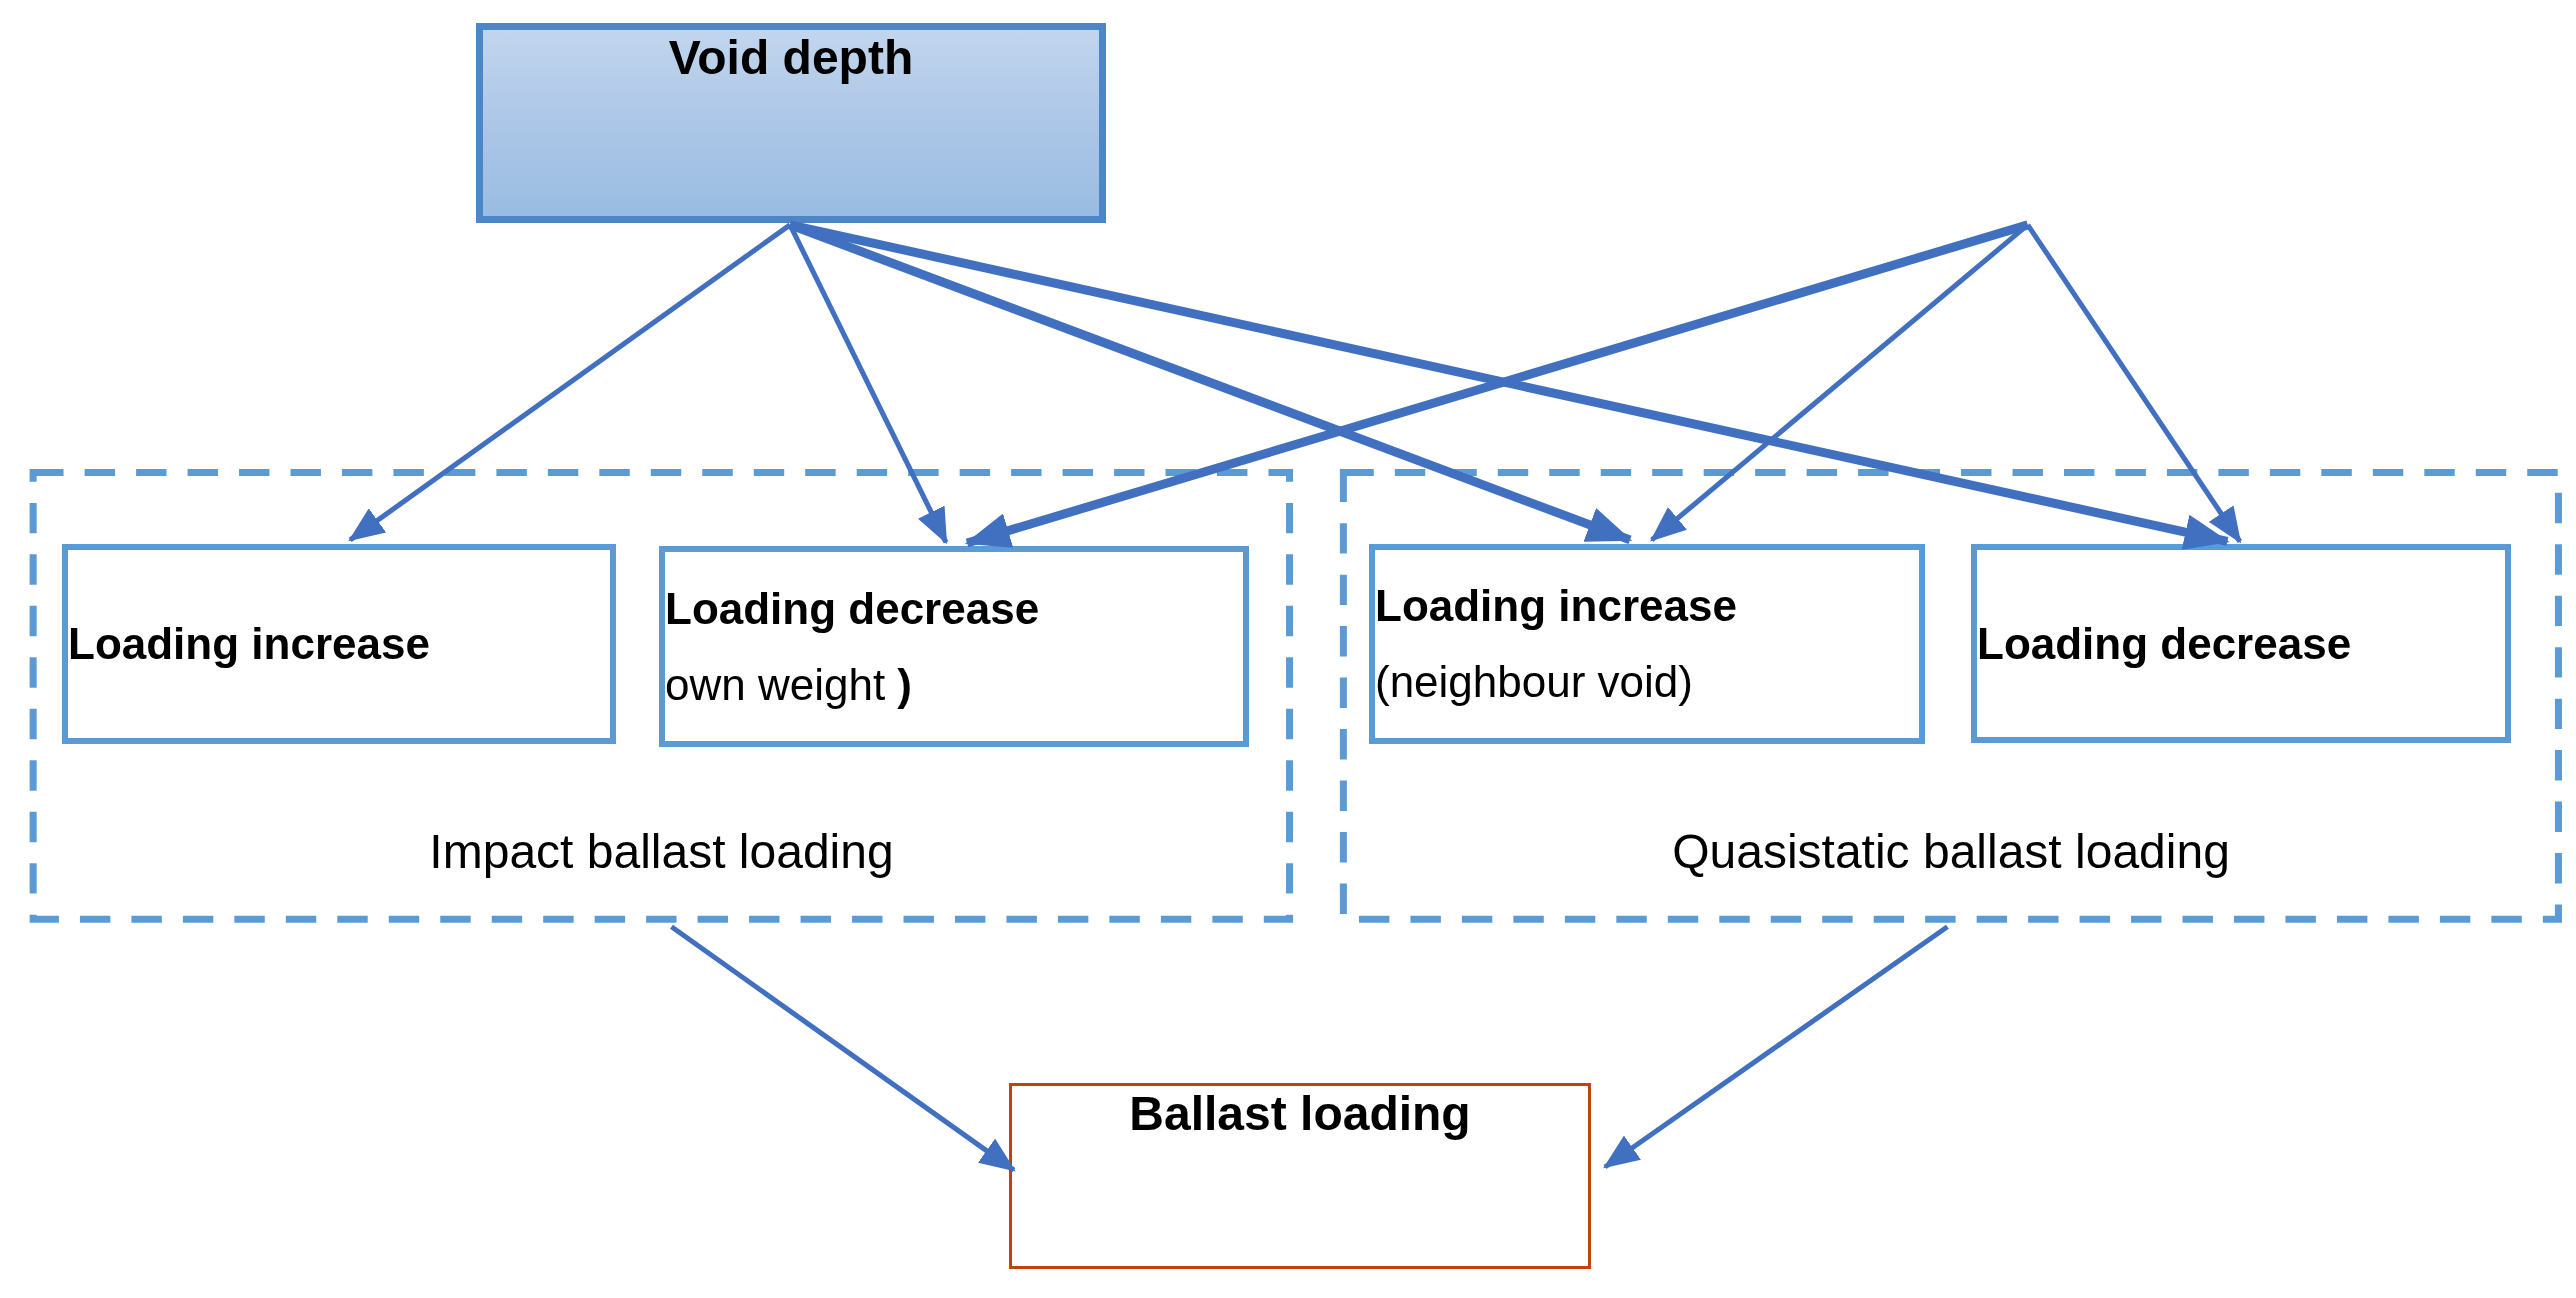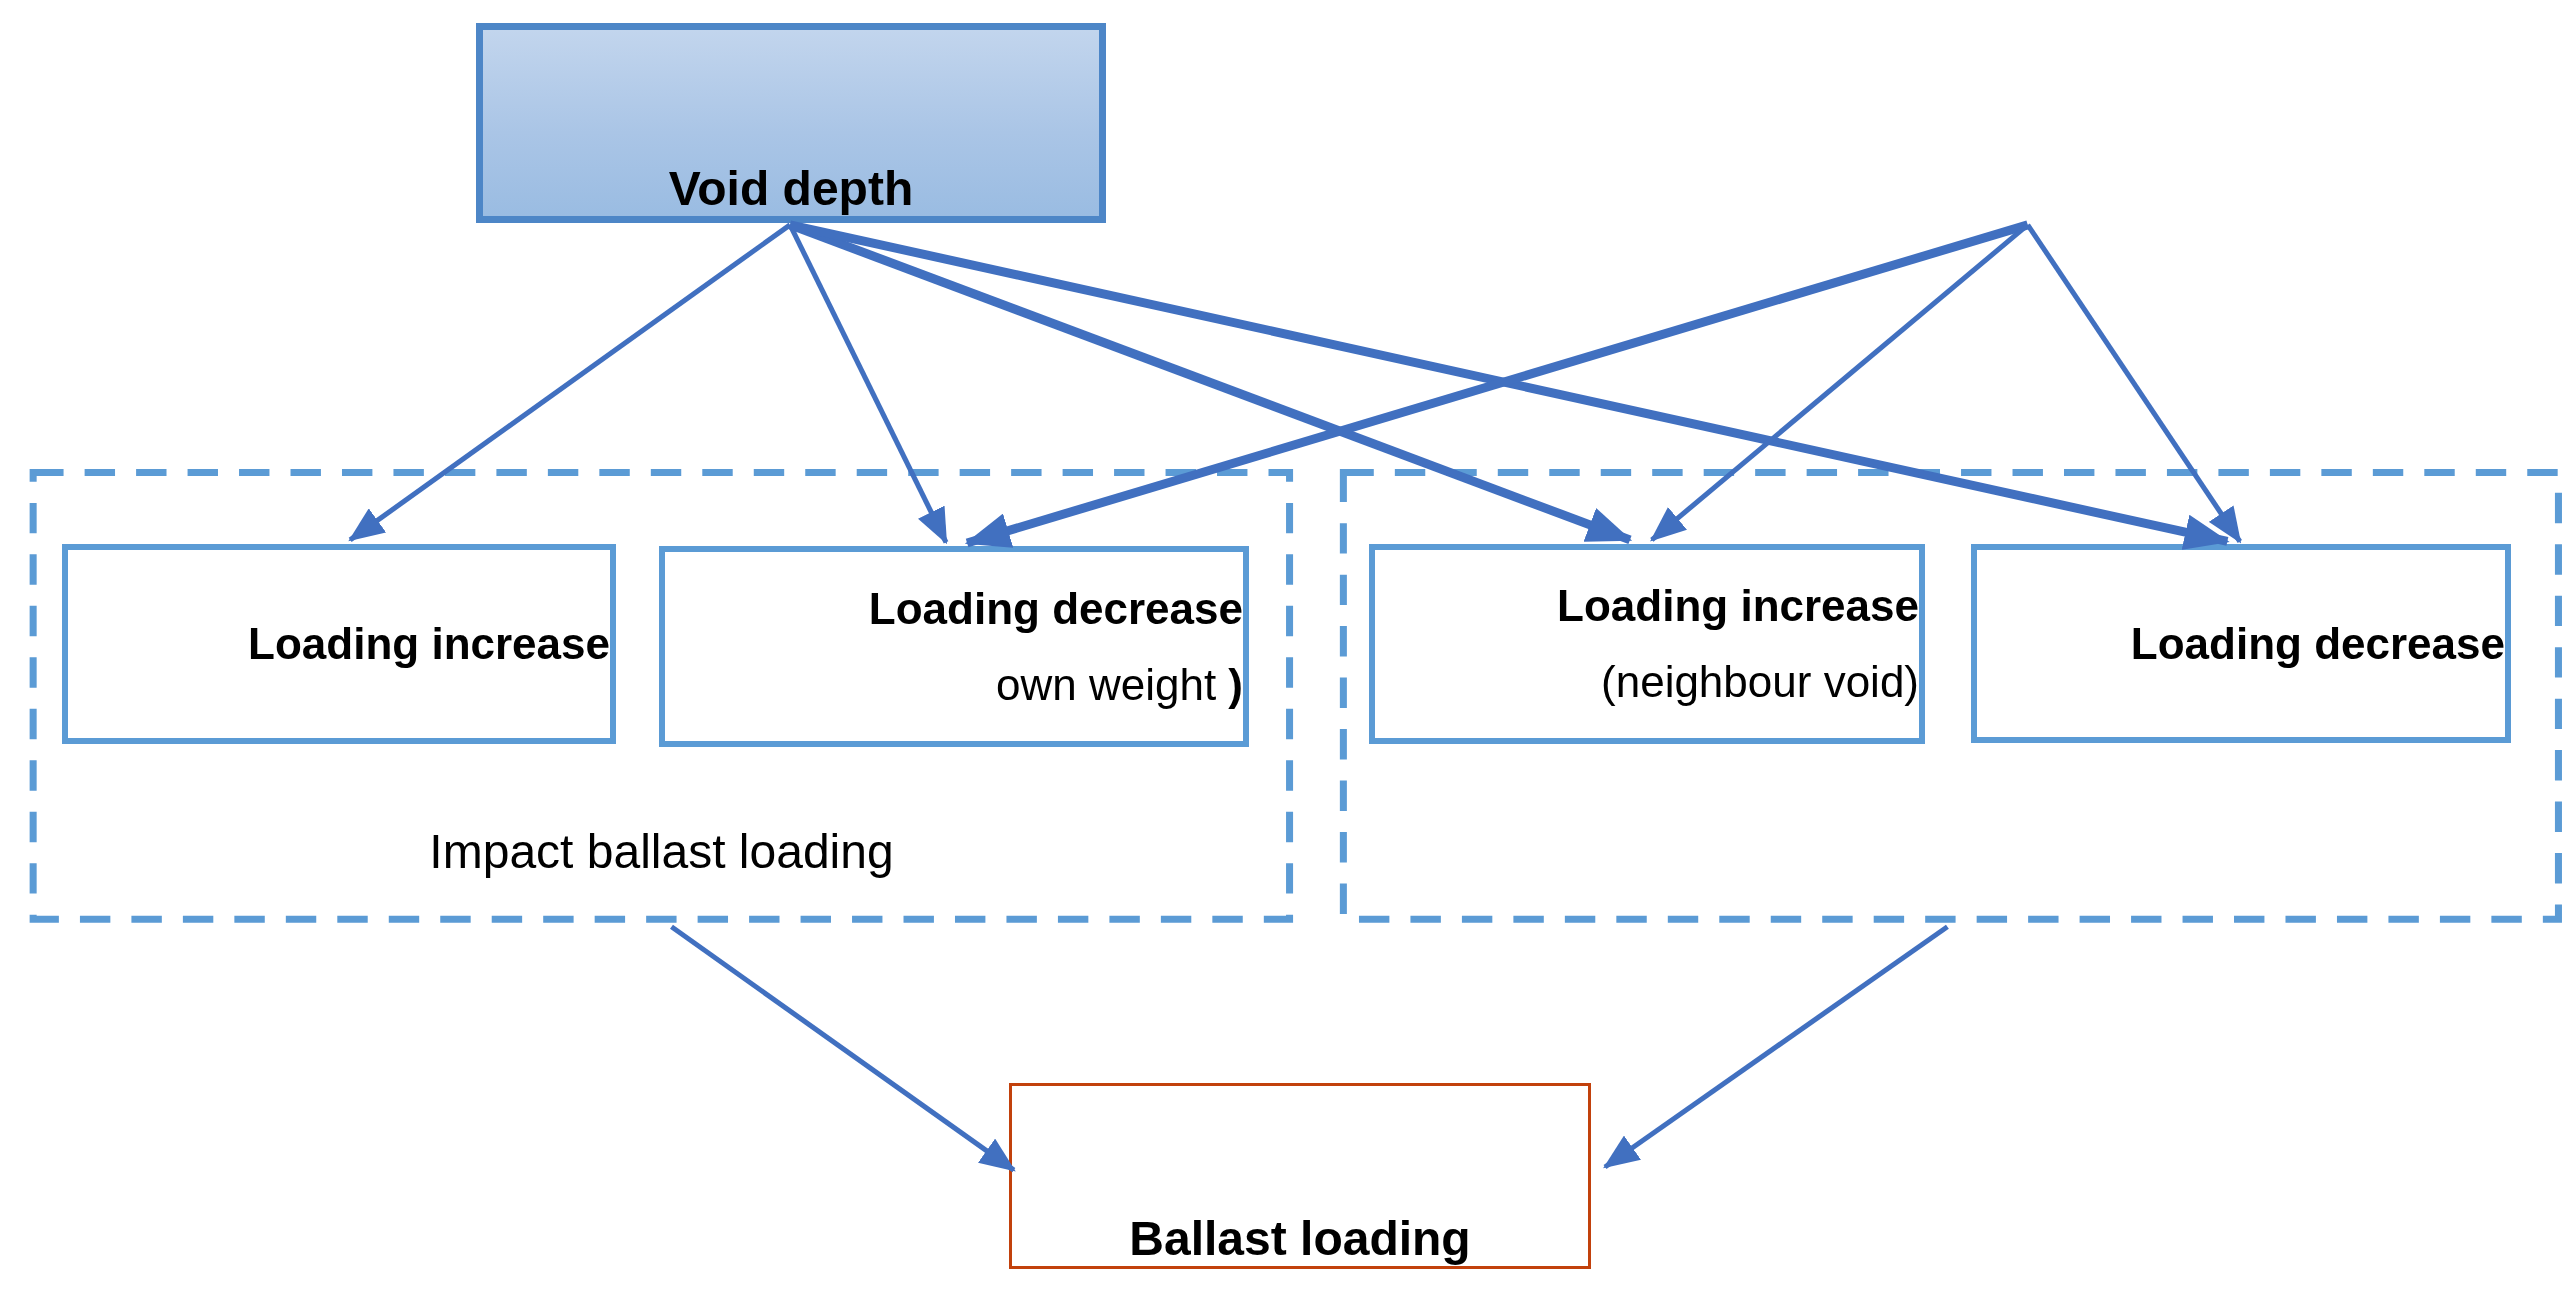--- a/index.html
+++ b/index.html
@@ -5,21 +5,21 @@
   html, body { margin: 0; padding: 0; background: #ffffff; }
   .canvas {
     position: relative;
     width: 2576px;
     height: 1299px;
     background: #ffffff;
     font-family: "Liberation Sans", sans-serif;
     color: #000000;
     overflow: hidden;
   }
-  .node { position: absolute; box-sizing: border-box; display: flex; align-items: flex-end; justify-content: center; text-align: center; }
+  .node { position: absolute; box-sizing: border-box; display: flex; align-items: flex-start; justify-content: center; text-align: center; }
 
   .src-box {
     background: linear-gradient(180deg, #c2d5ed 0%, #aac5e6 55%, #9abce2 100%);
     border: 7.8px solid #4d86c7;
     font-weight: bold;
     font-size: 48px;
   }
   #void-depth  { left: 476px;  top: 23.4px; width: 630px; height: 200px; }
   #void-length { left: 1715px; top: 25px; width: 626px; height: 199px; }
 
@@ -66,20 +66,23 @@
 
   <div class="node src-box" id="void-depth">
     <span>Void depth</span>
   </div>
 
 
   <div class="group" id="group-impact">
     <div class="group-label">Impact ballast loading</div>
   </div>
 
+  <div class="group" id="group-quasi">
+    <div class="group-label">Quasistatic ballast loading</div>
+  </div>
 
   <div class="node item-box" id="impact-increase">
       <div><span class="b">Loading increase</span></div>
     </div>
 
   <div class="node item-box" id="impact-decrease">
       <div><span class="b">Loading decrease</span></div>
       <div><span>own weight </span><span class="b">)</span></div>
     </div>
 

